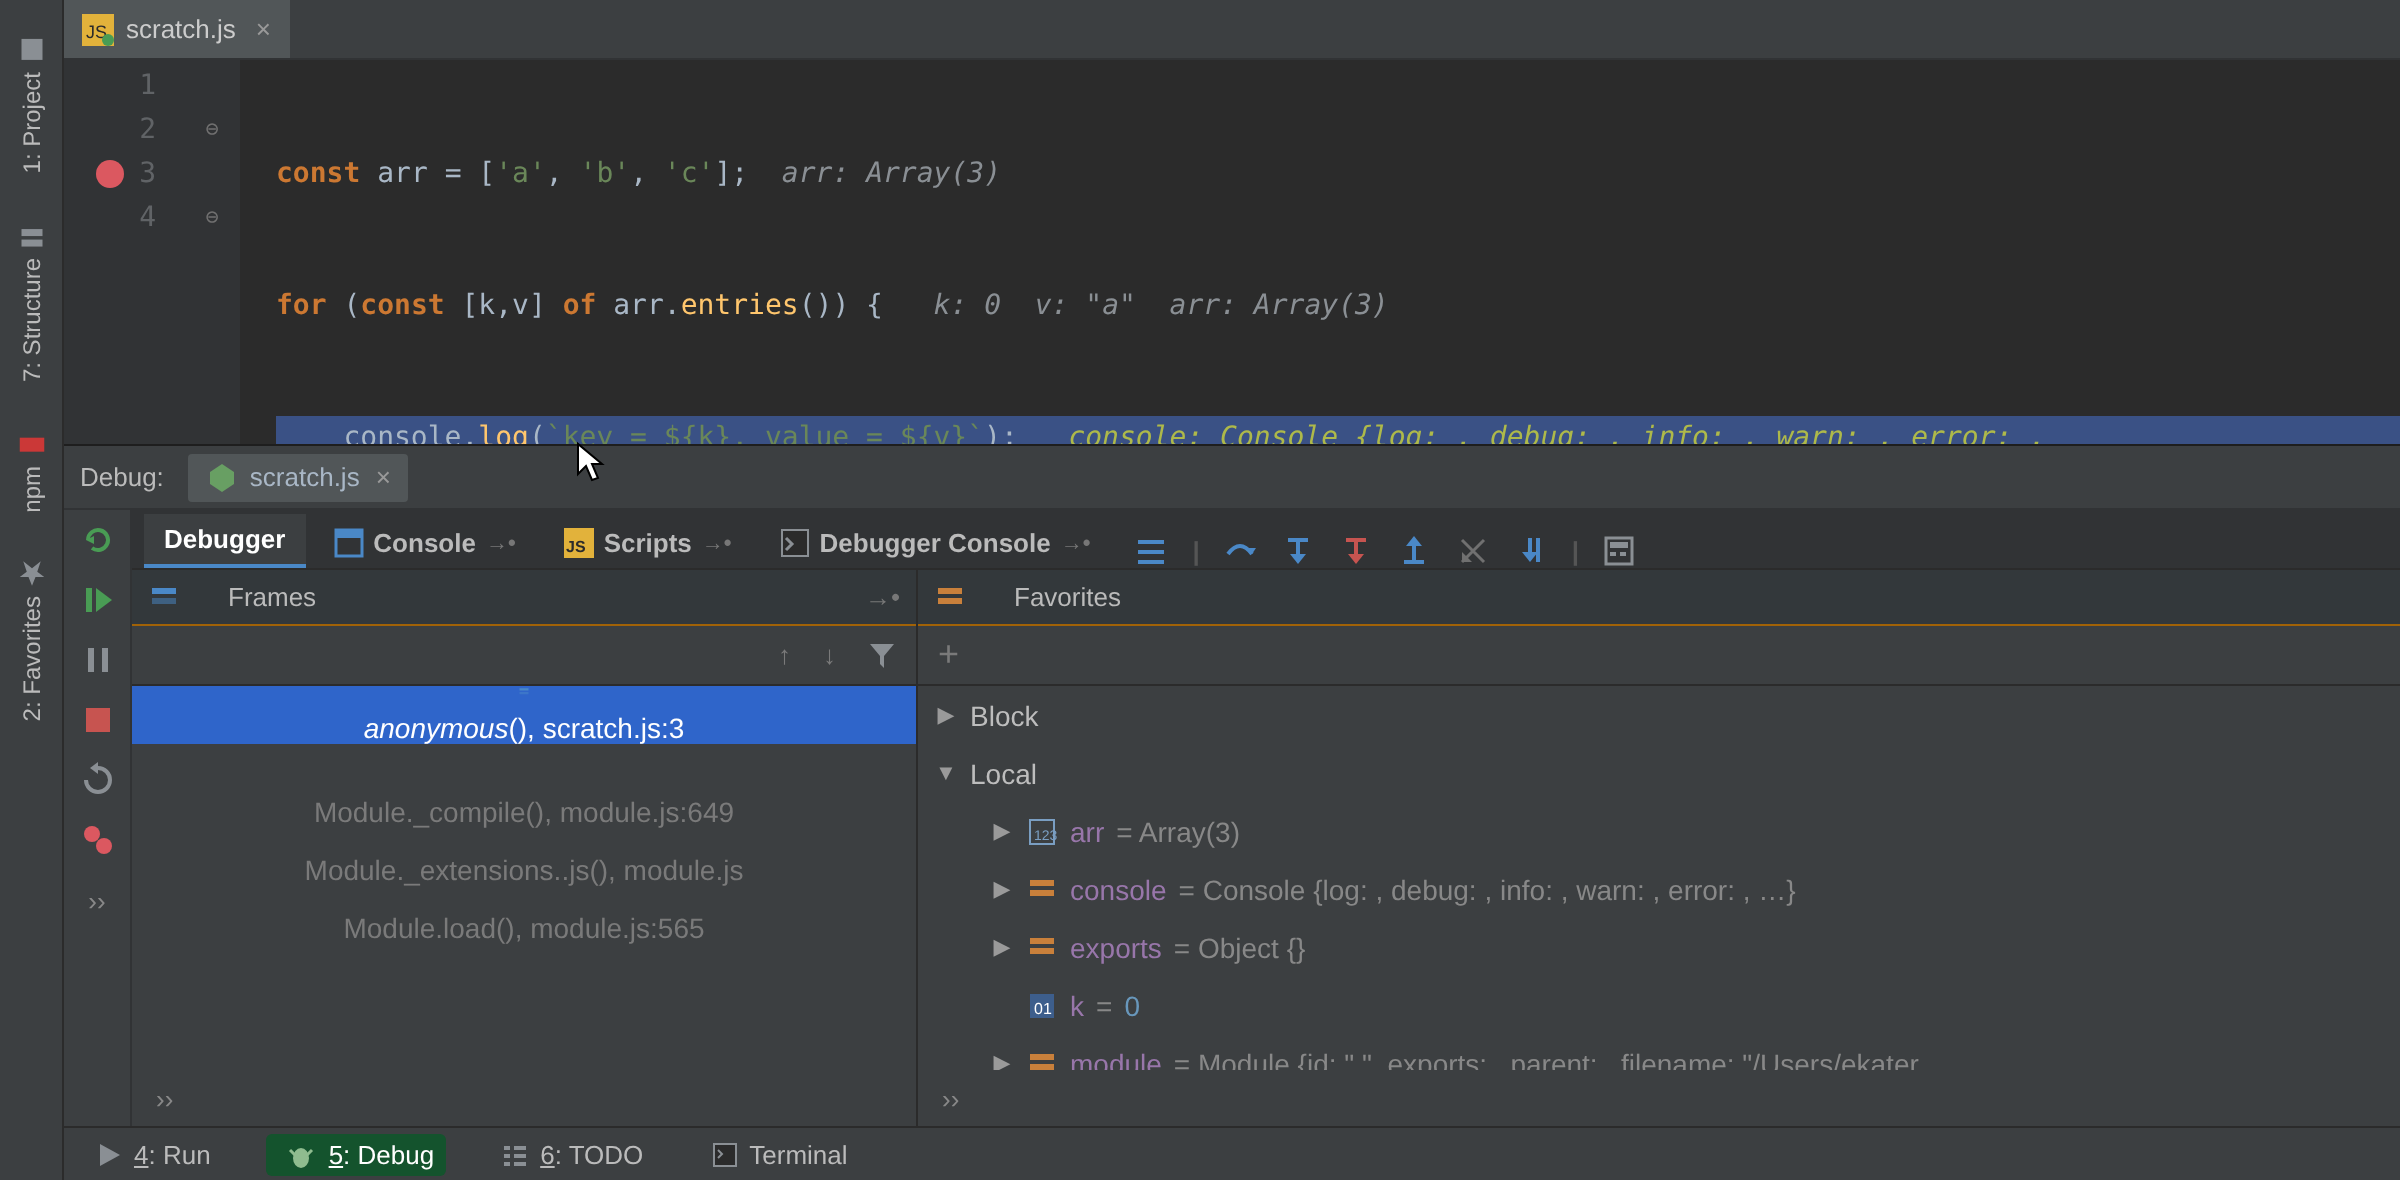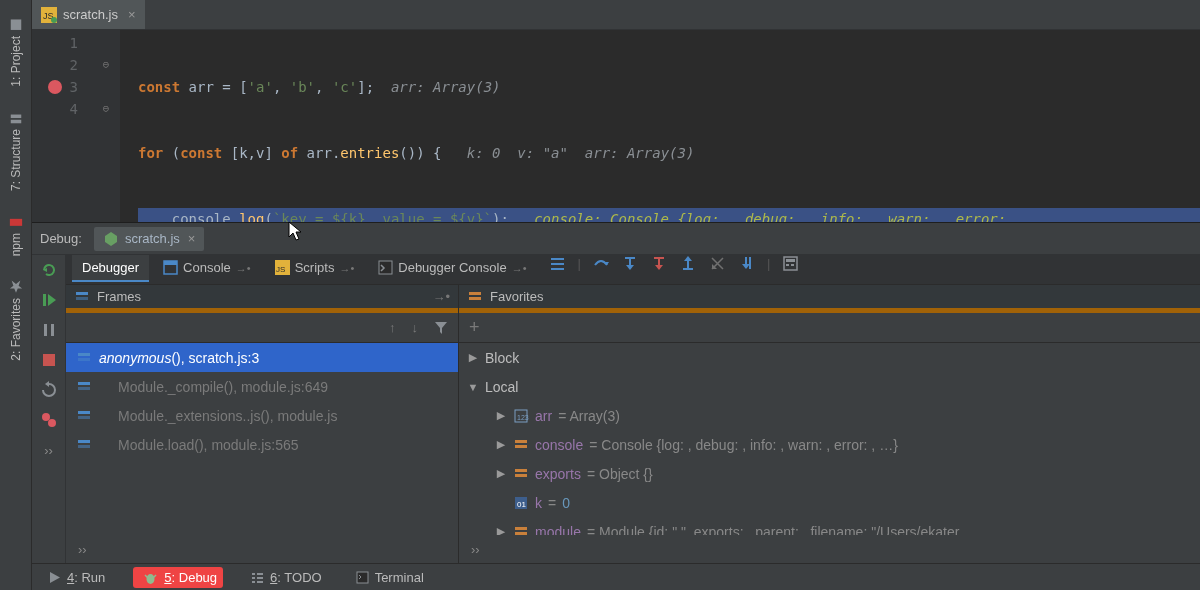--- a/index.html
+++ b/index.html
@@ -143,24 +143,25 @@
   width:18px; height:18px; display:flex; align-items:center; justify-content:center;
   cursor:pointer;
 }
 .dbg-center { flex:1; display:flex; flex-direction:column; min-width:0;}
 
 
 .dbg-tabs-bar {
   height:30px;
   background:#313335;
   display:flex;
-  align-items:flex-start;
+  align-items:flex-end;
   padding:0 6px;
   gap:4px;
   border-bottom:1px solid #2b2b2b;
+  font-weight:bold;
 }
 .dtab {
   padding:5px 10px; color:#bbb; cursor:pointer;
   display:flex; align-items:center; gap:5px;
   font-size:13px;
 }
 .dtab .tiny { font-size:11px; color:#777;}
 .dtab.active { color:#fff; border-bottom:2px solid #4a88c7; background:#3c3f41;}
 .stepicons { display:flex; gap:12px; align-items:center; margin-left:8px;}
 .stepicons svg { width:17px; height:17px;}
@@ -171,30 +172,30 @@
   display:flex; flex-direction:column;
   background:#3c3f41;
   min-width:0;
 }
 .panel.left { width: 393px; border-right:1px solid #2b2b2b;}
 .panel.right { flex:1; }
 .panel-head {
   height:28px;
   background:#33383b;
   display:flex; align-items:center;
-  padding:0 8px; gap:7px;
+  padding:0 8px; gap:24px;
   color:#bbb;
-  border-bottom:5px solid #a16207;
+  border-bottom:1px solid #a16207;
   position:relative;
 }
 .panel-head .tools { position:absolute; right:8px; display:flex; gap:12px; color:#888;}
 .panel-body { flex:1; overflow:auto; font-size:14px;}
 .frame-row {
   height:29px; display:flex; align-items:center; padding:0 10px; gap:7px;
-  color:#bdbdbd; cursor:pointer;
+  color:#bdbdbd; cursor:pointer;flex-direction:column;
 }
 .frame-row.sel { background:#2f65ca; color:#fff;}
 .frame-row.dim { color:#7a7a7a;gap:26px;}
 .more { height:28px; display:flex; align-items:center; justify-content:flex-start; padding-left:12px; color:#888; cursor:pointer;}
 
 .var-row {
   min-height:29px; display:flex; align-items:center; padding:0 8px; gap:6px;
   color:#bdbdbd;
 }
 .var-row .indent1 { width:22px;}
@@ -213,21 +214,21 @@
 
 .bottom {
   height:27px;
   background:#3c3f41;
   border-top:1px solid #2b2b2b;
   display:flex; align-items:center;
   padding:0 10px;
   gap:22px; font-size:13px;
 }
 .bottom .btn { display:flex; align-items:center; gap:6px; color:#bbb; cursor:pointer; padding:3px 6px;}
-.bottom .btn.active { background:#ef4444; border-radius:3px; color:#fff;padding-left:10px;}
+.bottom .btn.active { background:#14532d; border-radius:3px; color:#fff;padding-left:10px;}
 .und { text-decoration: underline; }
 
 .cursor-svg { position:absolute; left:255px; top:-3px;}
 </style>
 </head>
 <body>
 
 <div class="root">
 
   <div class="left-bar">

